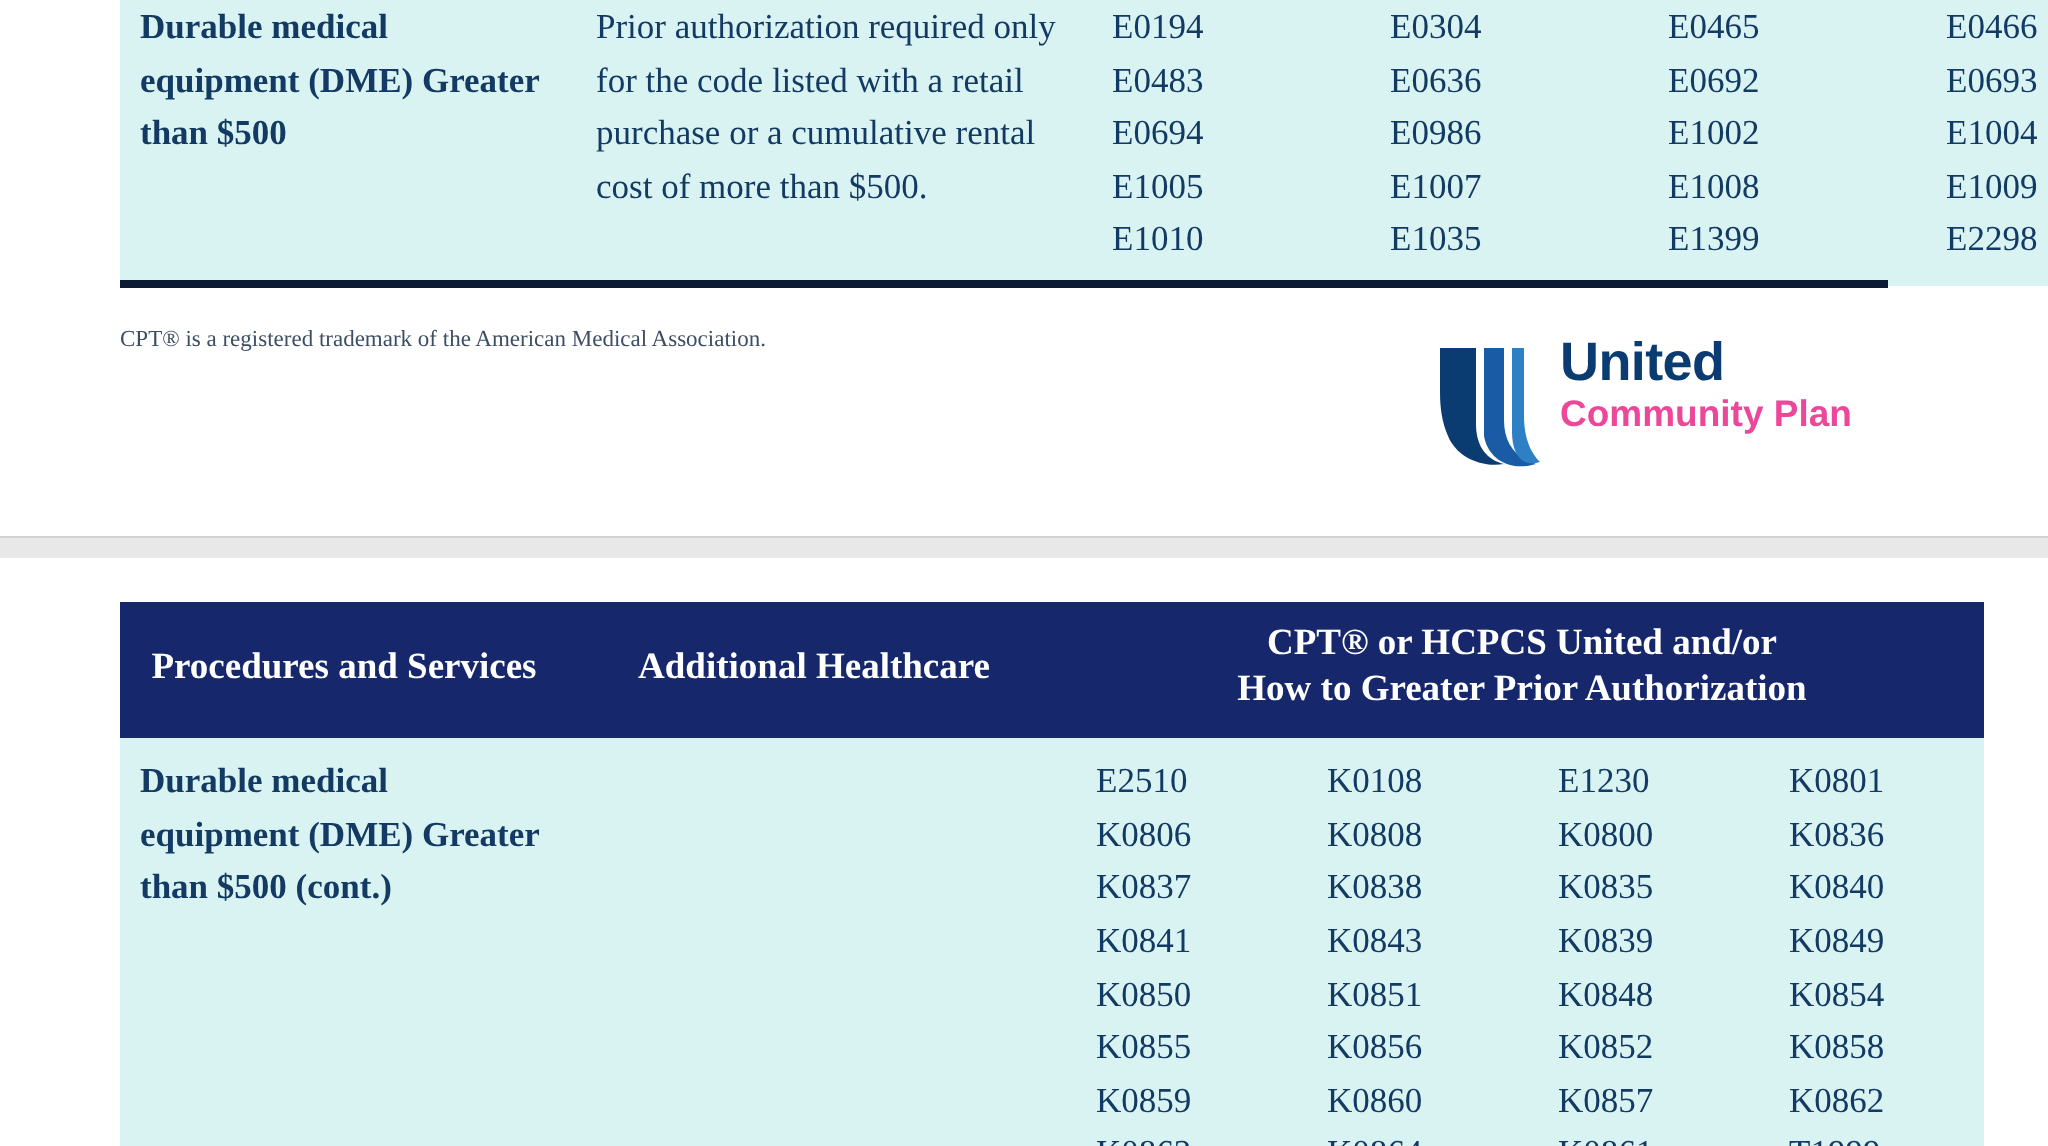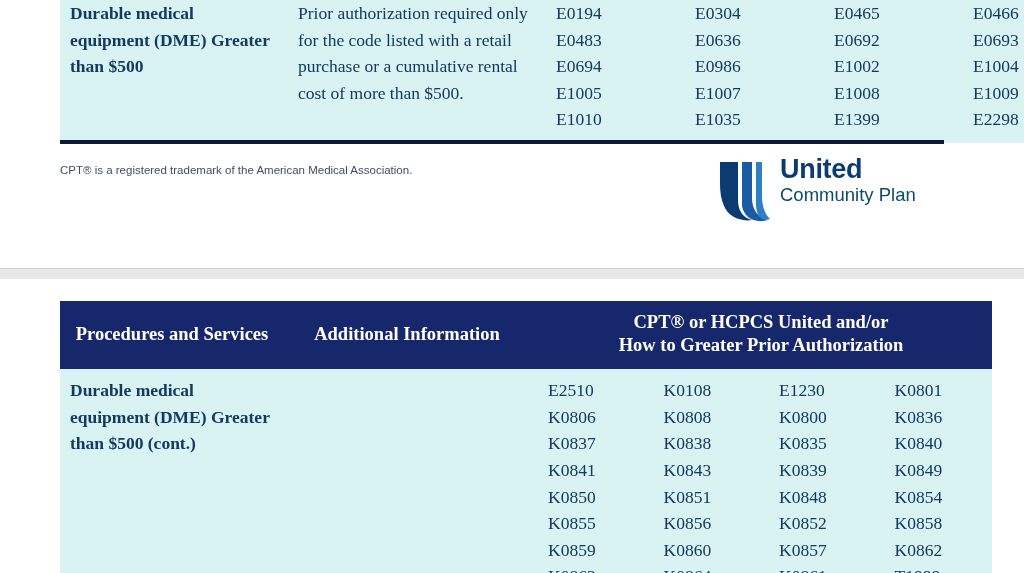--- a/index.html
+++ b/index.html
@@ -75,46 +75,46 @@
     top: -6px;
     font-size: 17px;
     color: #123a63;
   }
 
   
   .footer-note {
     position: absolute;
     left: 60px;
     top: 162px;
-    font-family: Liberation Sans, sans-serif;
+    font-family: Liberation Serif, serif;
     font-size: 11.5px;
     line-height: 1.42;
     color: #3d4e63;
   }
   .logo {
     position: absolute;
     left: 718px;
-    top: 156px;
+    top: 168px;
     width: 240px;
     height: 80px;
   }
   .logo-mark {
     position: absolute;
     left: 0; top: 4px;
     width: 52px; height: 68px;
   }
   .logo-text {
     position: absolute;
     left: 62px; top: 0px;
     font-family: "Liberation Sans", sans-serif;
     color: #0b3c71;
   }
   .logo-l1 { font-size: 27px; font-weight: bold; line-height: 1.0; letter-spacing: -0.3px;}
   .logo-l2 { font-size: 27px; font-weight: bold; line-height: 1.05; letter-spacing: -0.3px;}
-  .logo-l3 { font-size: 18.5px; font-weight: normal; line-height: 1.35; color:#0c4a6e;}
+  .logo-l3 { font-size: 18.5px; font-weight: bold; line-height: 1.35; color:#ec4899;}
   .reg { font-size: 11px; vertical-align: super; }
 
   .page-gap {
     position: absolute;
     left: 0;
     top: 268px;
     width: 1024px;
     height: 10px;
     background: #e8e8e8;
     border-top: 1px solid #d2d2d2;
@@ -217,21 +217,21 @@
     </div>
   </div>
 
   <div class="page-gap"></div>
 
   <div class="sheet-bottom">
     <table class="tbl2">
       <thead>
         <tr>
           <th class="th-service">Procedures and Services</th>
-          <th class="th-addl">Additional Information</th>
+          <th class="th-addl">Additional Healthcare</th>
           <th class="th-codes" colspan="4">
             <div>CPT® or HCPCS United and/or</div>
             <div>How to Greater Prior Authorization</div>
           </th>
         </tr>
       </thead>
       <tbody>
         <tr class="row-body">
           <td class="c-service">Durable medical equipment (DME) Greater than $500 (cont.)</td>
           <td class="c-addl"></td>

